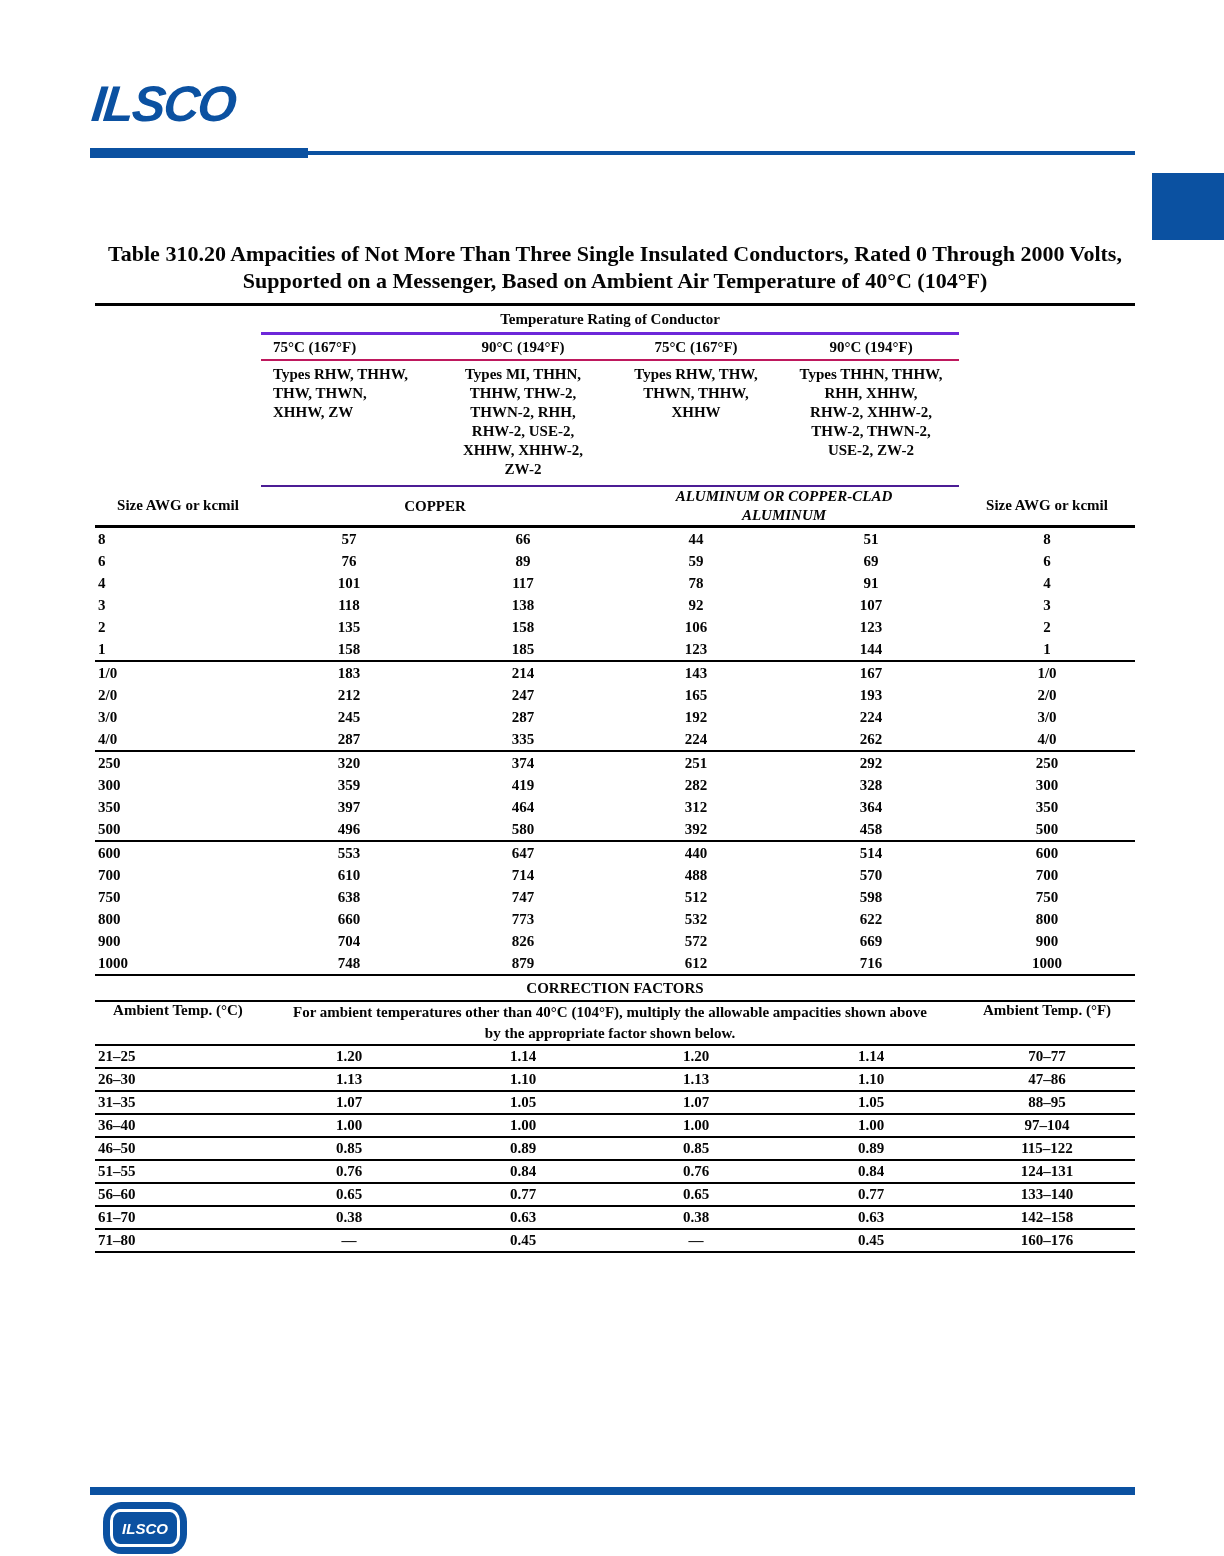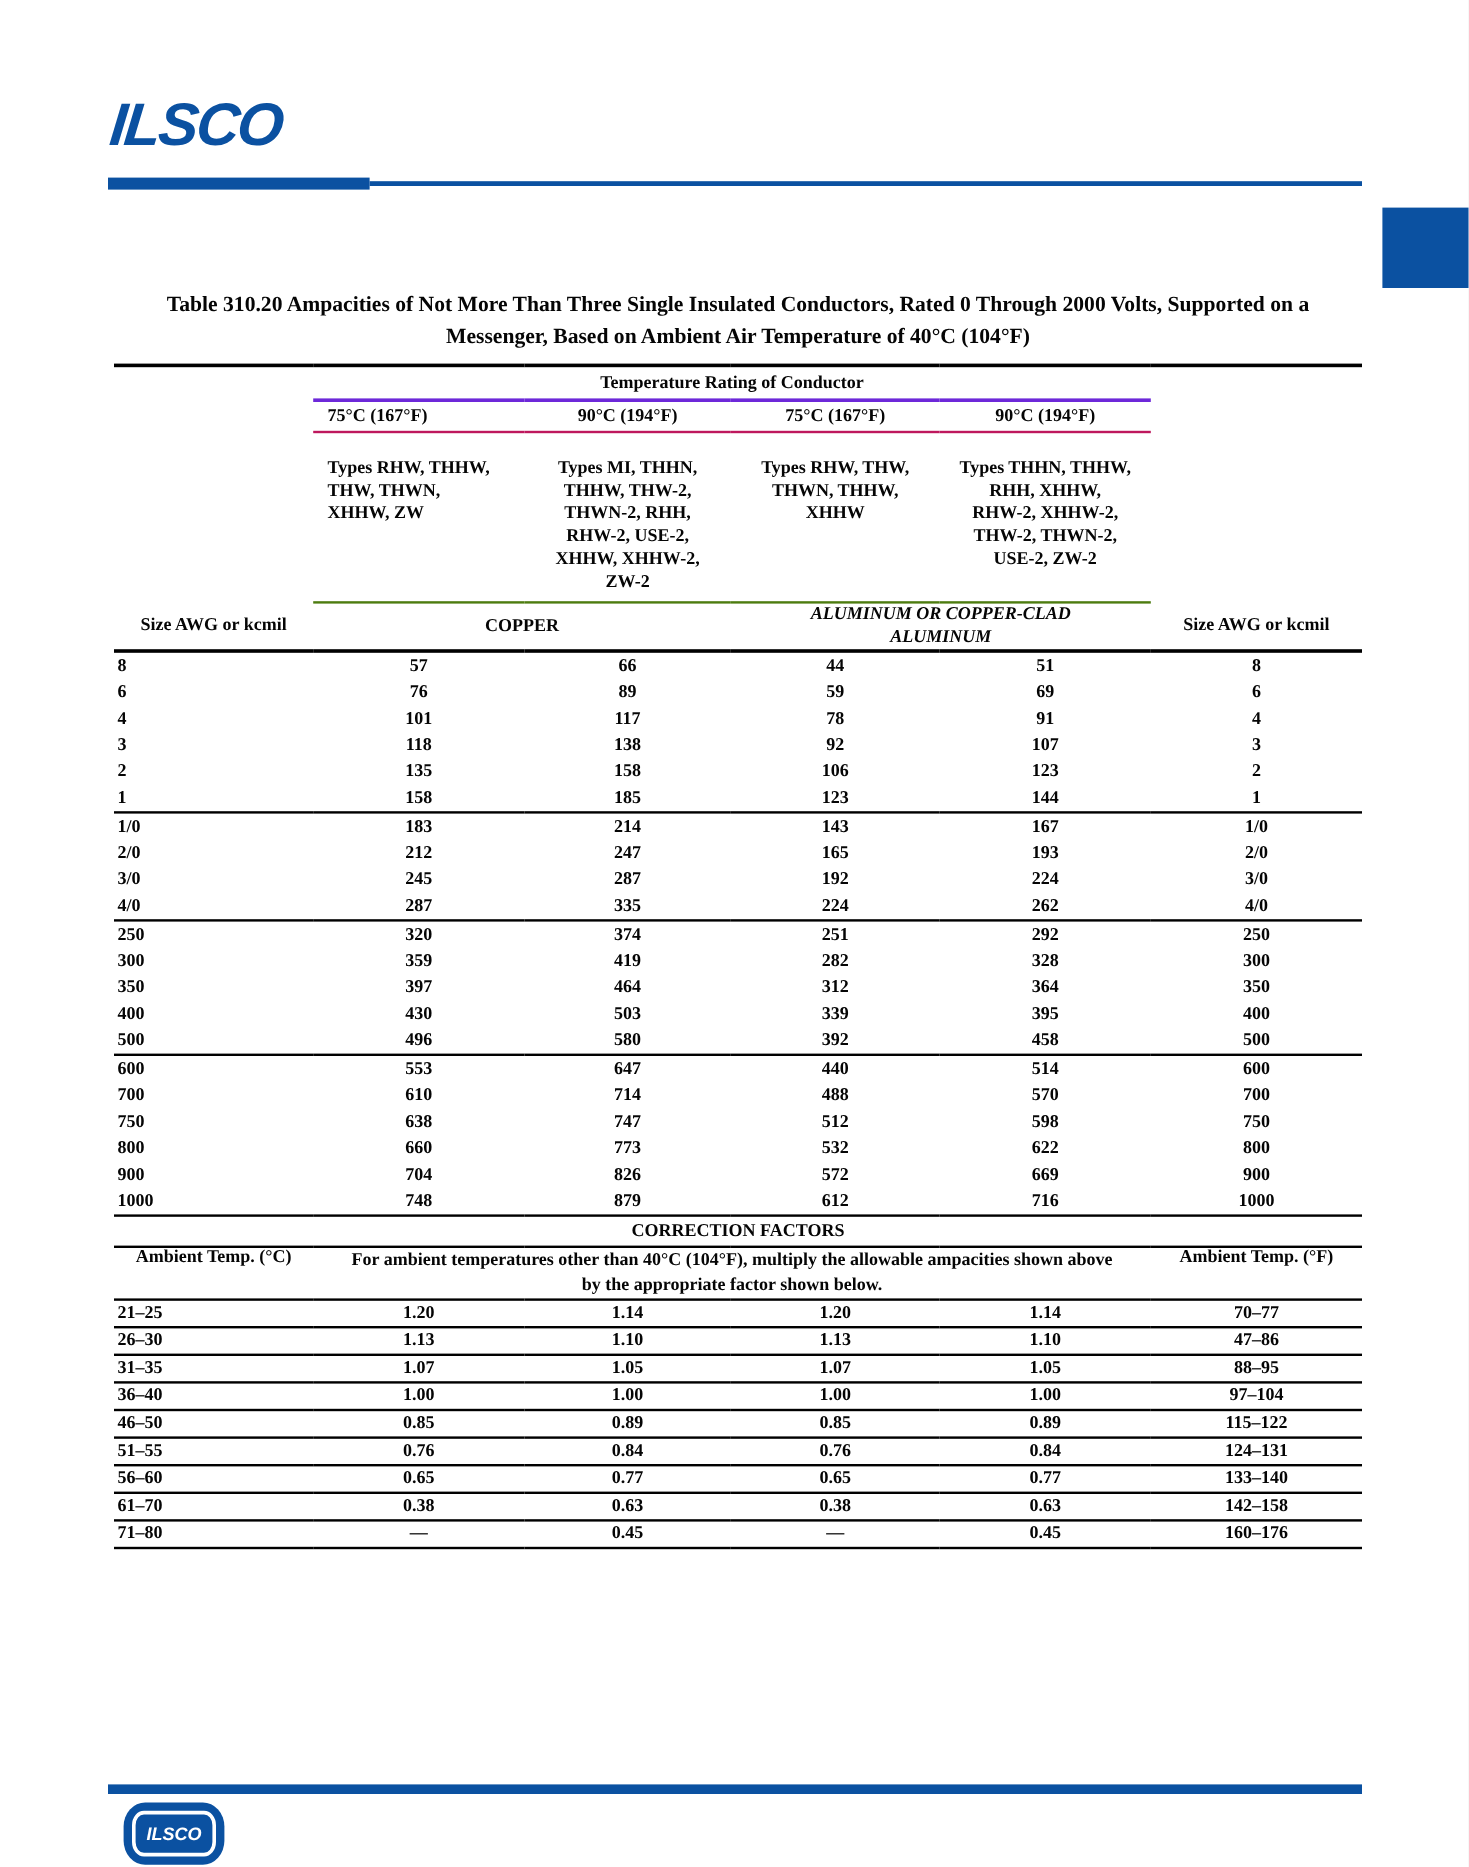--- a/index.html
+++ b/index.html
@@ -33,40 +33,40 @@
   }
   .corner-accent {
     position:absolute; left:1152px; top:173px;
     width:72px; height:67px; background:#0b51a1;
   }
 
   
   .doc-title {
     position:absolute; left:95px; top:240px; width:1040px;
     text-align:center; font-weight:bold;
-    font-size:18px; line-height:27px;
+    font-size:22px; line-height:27px;
   }
 
   
   .table-wrap { position:absolute; left:95px; top:303px; width:1040px; }
   table.amp {
     border-collapse:collapse; width:100%; table-layout:fixed;
     border-top:3px solid #000;
     font-weight:bold; font-size:15px;
   }
   table.amp td { padding:0; text-align:center; vertical-align:middle; }
 
   tr.r-temprating td.span4 { border-bottom:3px solid #6d28d9; height:26px; }
   tr.r-tempcols  td.tc    { border-bottom:2px solid #be185d; height:24px; }
   tr.r-tempcols  td.tc.left, tr.r-types td.ty.left { text-align:left; padding-left:12px; }
 
   tr.r-types td.ty {
-    border-bottom:2px solid #4d7c0f;
+    border-bottom:2px solid #4c1d95;
     white-space:pre-line; line-height:19px;
-    padding-top:20px; padding-bottom:6px;
+    padding-top:4px; padding-bottom:6px;
     vertical-align:top;
   }
 
   tr.r-material td { border-bottom:3px solid #000; }
   td.size-h-left  { text-align:left; vertical-align:bottom; padding:2px 0 3px 2px; }
   td.size-h-right { vertical-align:bottom; padding-bottom:3px; }
   td.copper-h     { vertical-align:top; padding-top:3px; }
   td.alum-h       { vertical-align:top; padding-top:3px; white-space:pre-line; line-height:19px;font-style:italic; }
 
   tbody.amp-body td { height:22px; }
@@ -271,28 +271,20 @@
           </tr>
           <tr>
             <td class="c0">350</td>
             <td>397</td>
             <td>464</td>
             <td>312</td>
             <td>364</td>
             <td>350</td>
           </tr>
           <tr>
-            <td class="c0">400</td>
-            <td>430</td>
-            <td>503</td>
-            <td>339</td>
-            <td>395</td>
-            <td>400</td>
-          </tr>
-          <tr>
             <td class="c0">500</td>
             <td>496</td>
             <td>580</td>
             <td>392</td>
             <td>458</td>
             <td>500</td>
           </tr>
           <tr class="group-start">
             <td class="c0">600</td>
             <td>553</td>

